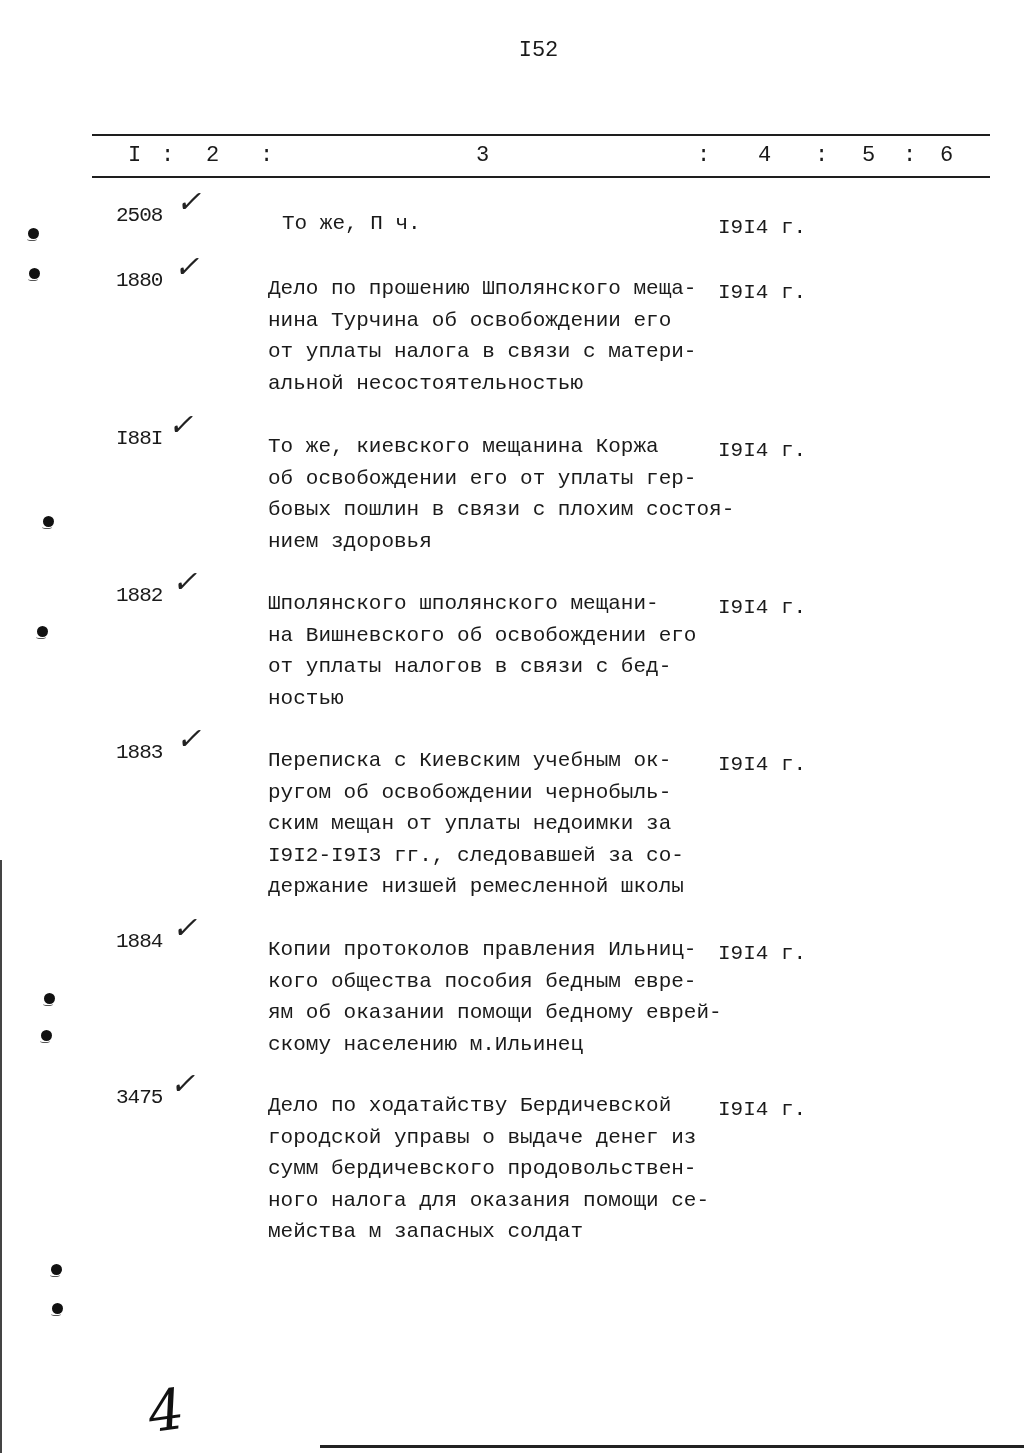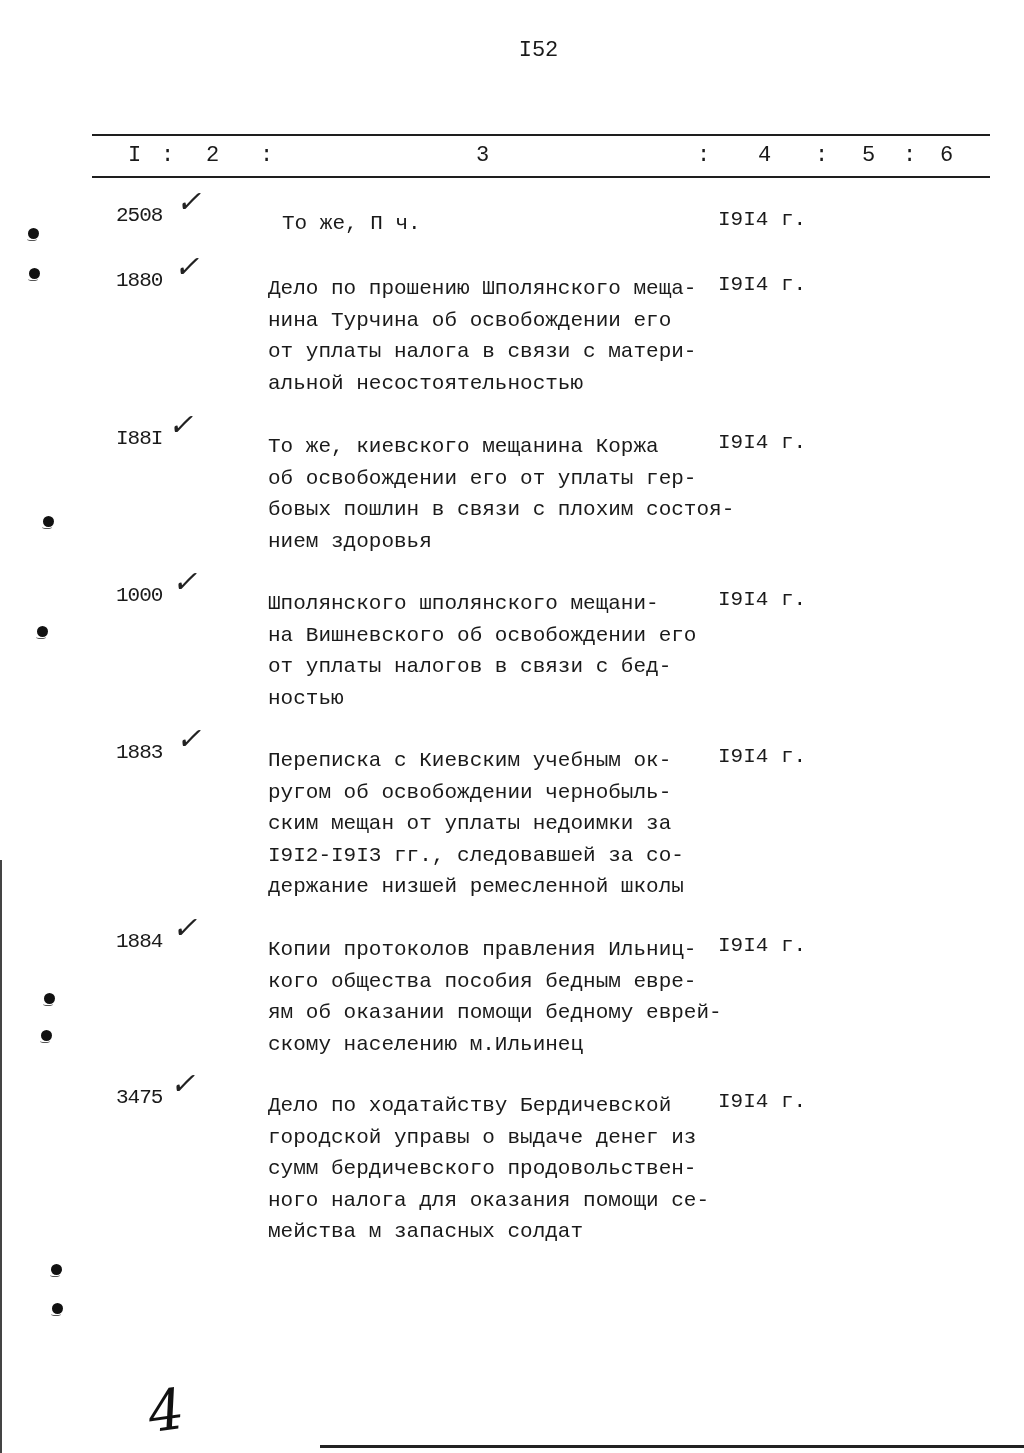--- a/index.html
+++ b/index.html
@@ -10,21 +10,21 @@
   .page-number { position:absolute; top:38px; left:0; width:1077px; text-align:center; font-size:22px; letter-spacing:0; }
   .rule { position:absolute; left:92px; width:898px; height:2px; background:#1e1e1e; }
   .rule.top { top:134px; }
   .rule.bottom { top:176px; }
   .header-row { position:absolute; top:143px; left:0; width:1024px; height:28px; font-size:22px; }
   .header-row span { position:absolute; top:0; }
   .entry { position:absolute; left:0; width:1024px; font-size:21px; line-height:31.5px; }
   .entry .num { position:absolute; left:116px; top:0; letter-spacing:-1px; }
   .entry .check { position:absolute; top:-14px; font-size:30px; font-family:"DejaVu Serif",serif; font-style:italic; color:#222; }
   .entry .desc { position:absolute; left:268px; top:8px; white-space:pre; }
-  .entry .year { position:absolute; left:718px; top:4px; }
+  .entry .year { position:absolute; left:718px; top:12px; }
   .dot { position:absolute; width:11px; height:11px; border-radius:50%; background:#111; }
   .dot::after { content:""; position:absolute; left:-1px; top:9px; width:10px; height:3px; border-bottom:1px solid #555; border-radius:50%; }
   .signature { position:absolute; left:148px; top:1378px; font-size:56px; font-family:"DejaVu Serif",serif; font-style:italic; transform:rotate(-8deg); color:#111; }
   .bottom-edge { position:absolute; left:320px; top:1445px; width:704px; height:3px; background:#222; }
   .left-edge { position:absolute; left:0; top:860px; width:2px; height:593px; background:#444; }
 </style>
 </head>
 <body>
 
 <div class="page-number">I52</div>
@@ -66,21 +66,21 @@
   <span class="num">I88I</span>
   <span class="check" style="left:168px">✓</span>
   <span class="desc">То же, киевского мещанина Коржа
 об освобождении его от уплаты гер-
 бовых пошлин в связи с плохим состоя-
 нием здоровья</span>
   <span class="year">I9I4 г.</span>
 </div>
 
 <div class="entry" style="top:580px">
-  <span class="num">1000</span>
+  <span class="num">1882</span>
   <span class="check" style="left:172px">✓</span>
   <span class="desc">Шполянского шполянского мещани-
 на Вишневского об освобождении его
 от уплаты налогов в связи с бед-
 ностью</span>
   <span class="year">I9I4 г.</span>
 </div>
 
 <div class="entry" style="top:737px">
   <span class="num">1883</span>

